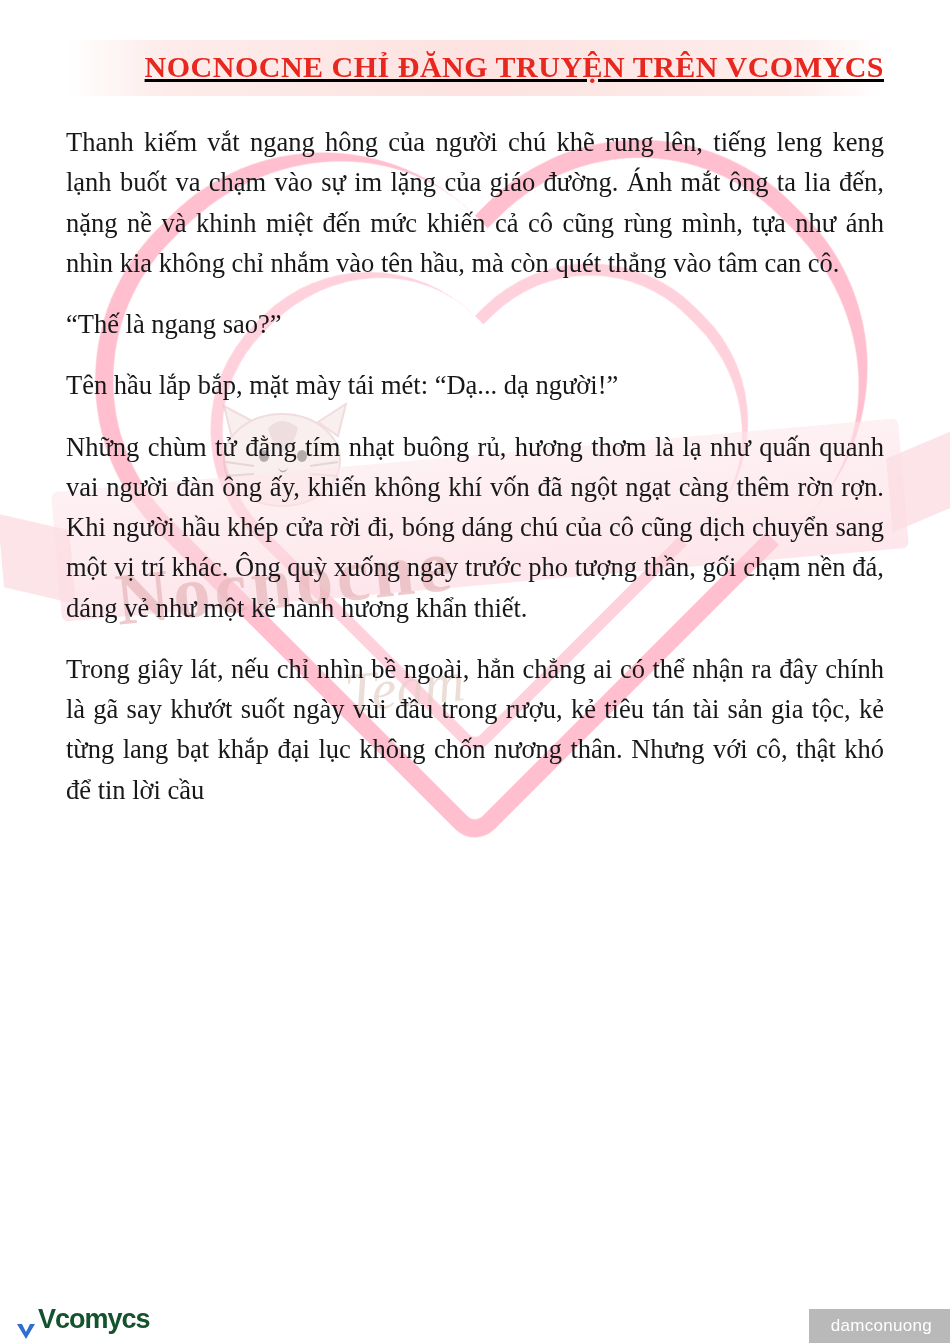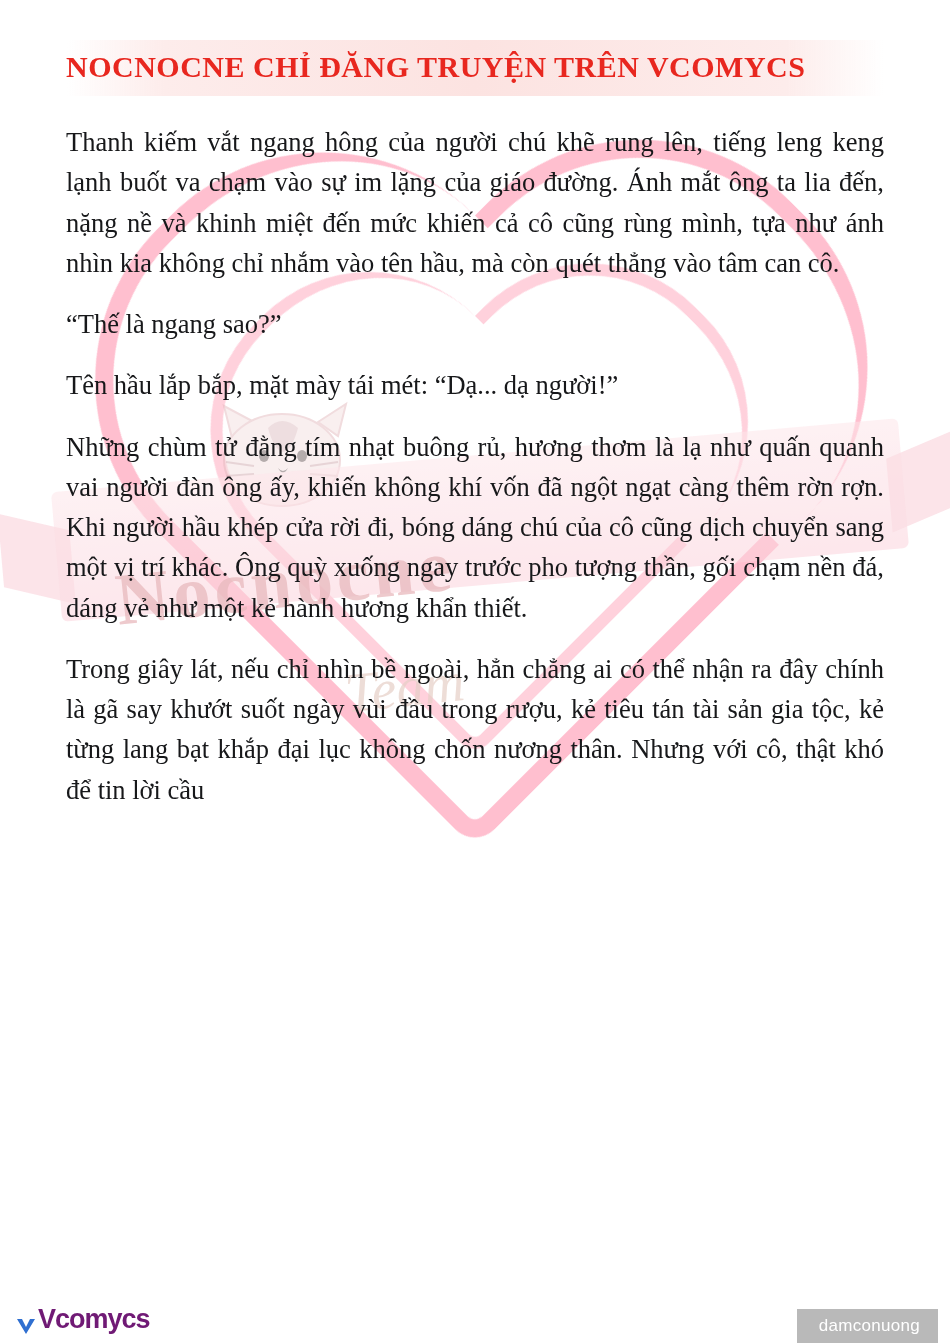--- a/index.html
+++ b/index.html
@@ -138,24 +138,25 @@
     white-space: nowrap;
   }
 
   
   .content {
     position: relative;
     z-index: 3;
     padding: 40px 66px 0 66px;
   }
   .banner {
-    text-align: left;
+    text-align: right;
     background: linear-gradient(90deg, rgba(255,255,255,0) 0%, #fdeceb 12%, #fce3e1 50%, #fdeceb 88%, rgba(255,255,255,0) 100%);
     padding: 10px 0 12px 0;
     margin-bottom: 26px;
+    text-decoration: underline;
   }
   .banner-title {
     font-family: "Liberation Serif", serif;
     font-weight: bold;
     font-size: 30px;
     color: #e8271f;
     letter-spacing: .5px;
     white-space: nowrap;
   }
   p.para {
@@ -173,37 +174,37 @@
     position: absolute;
     left: 0; right: 0; bottom: 0;
     height: 52px;
     z-index: 4;
   }
   .footer-logo {
     position: absolute;
     left: 16px;
     bottom: 8px;
     display: flex;
-    align-items: center;
+    align-items: flex-end;
     font-family: "Liberation Sans", sans-serif;
     font-weight: bold;
     font-size: 27px;
-    color: #701a75;
+    color: #14532d;
     letter-spacing: -1px;
   }
   .footer-logo .v-mark {
     display: inline-block;
     width: 20px; height: 20px;
     margin-right: 2px;
     position: relative;
     top: 2px;
   }
   .footer-credit {
     position: absolute;
-    right: 12px;
+    right: 0;
     bottom: 0;
     background: #b9b9b9;
     color: #ffffff;
     font-family: "Liberation Sans", sans-serif;
     font-size: 17px;
     padding: 7px 18px 7px 22px;
     letter-spacing: .3px;
   }
 </style>
 </head>

